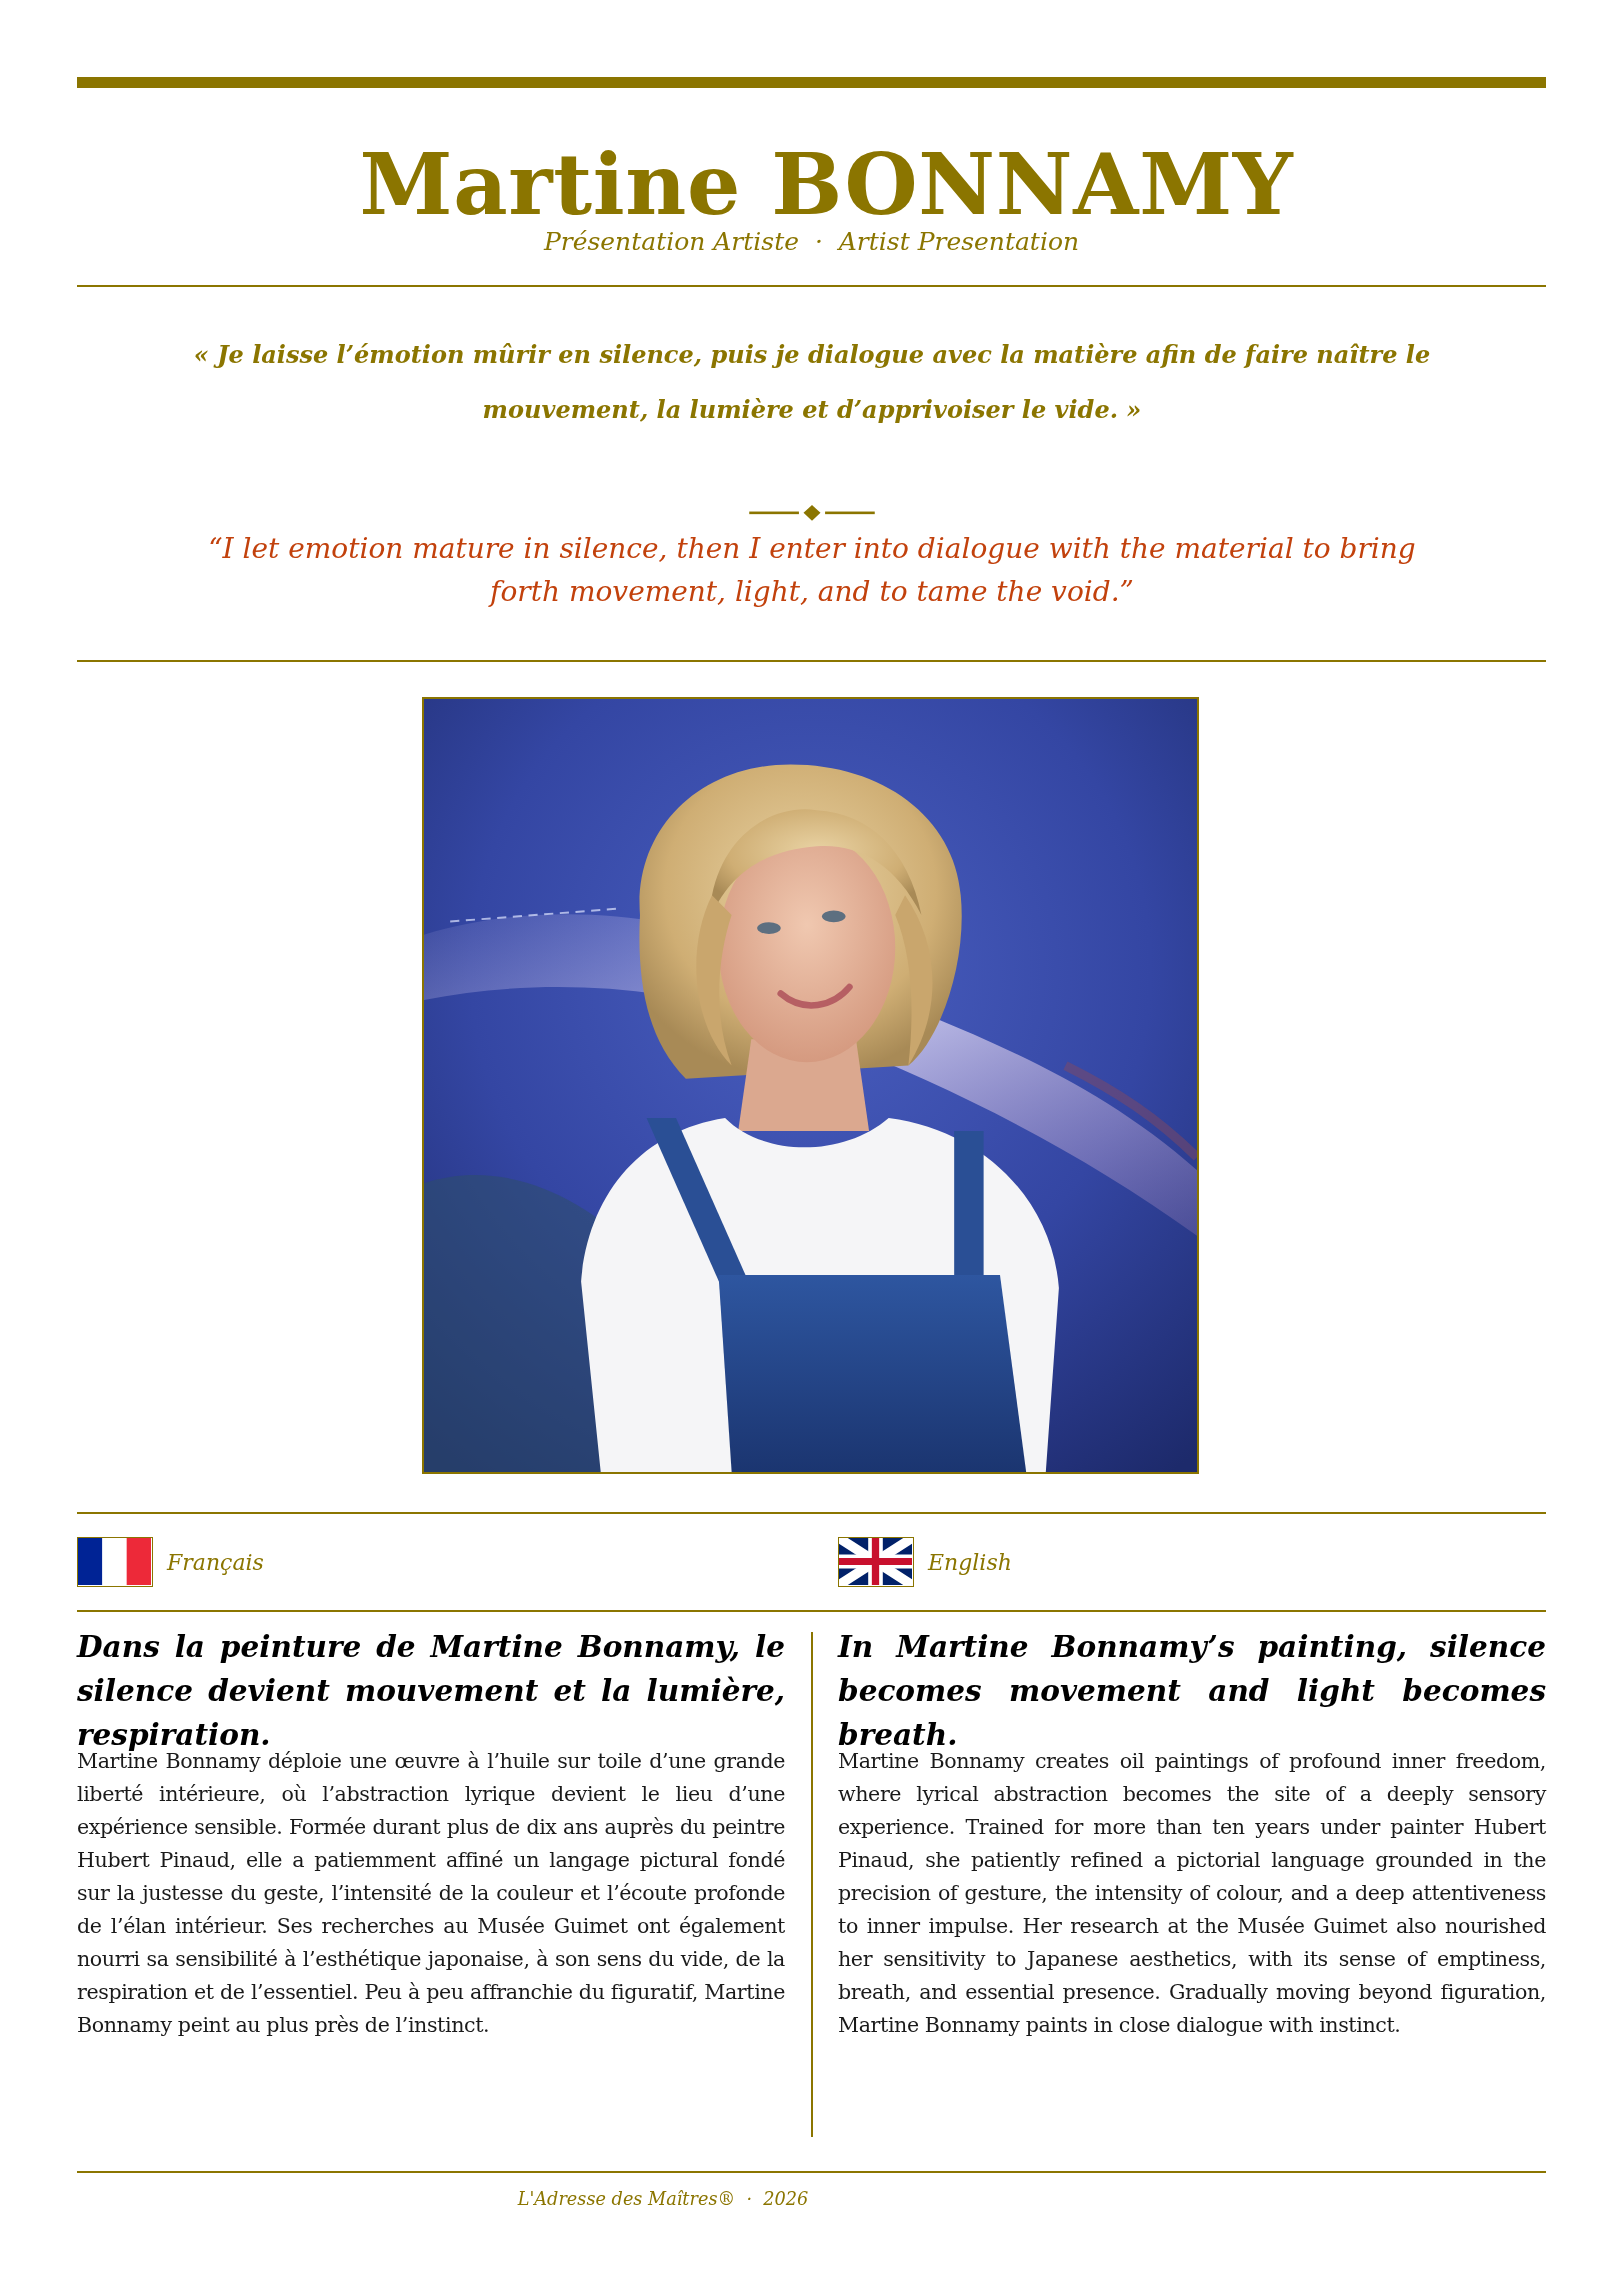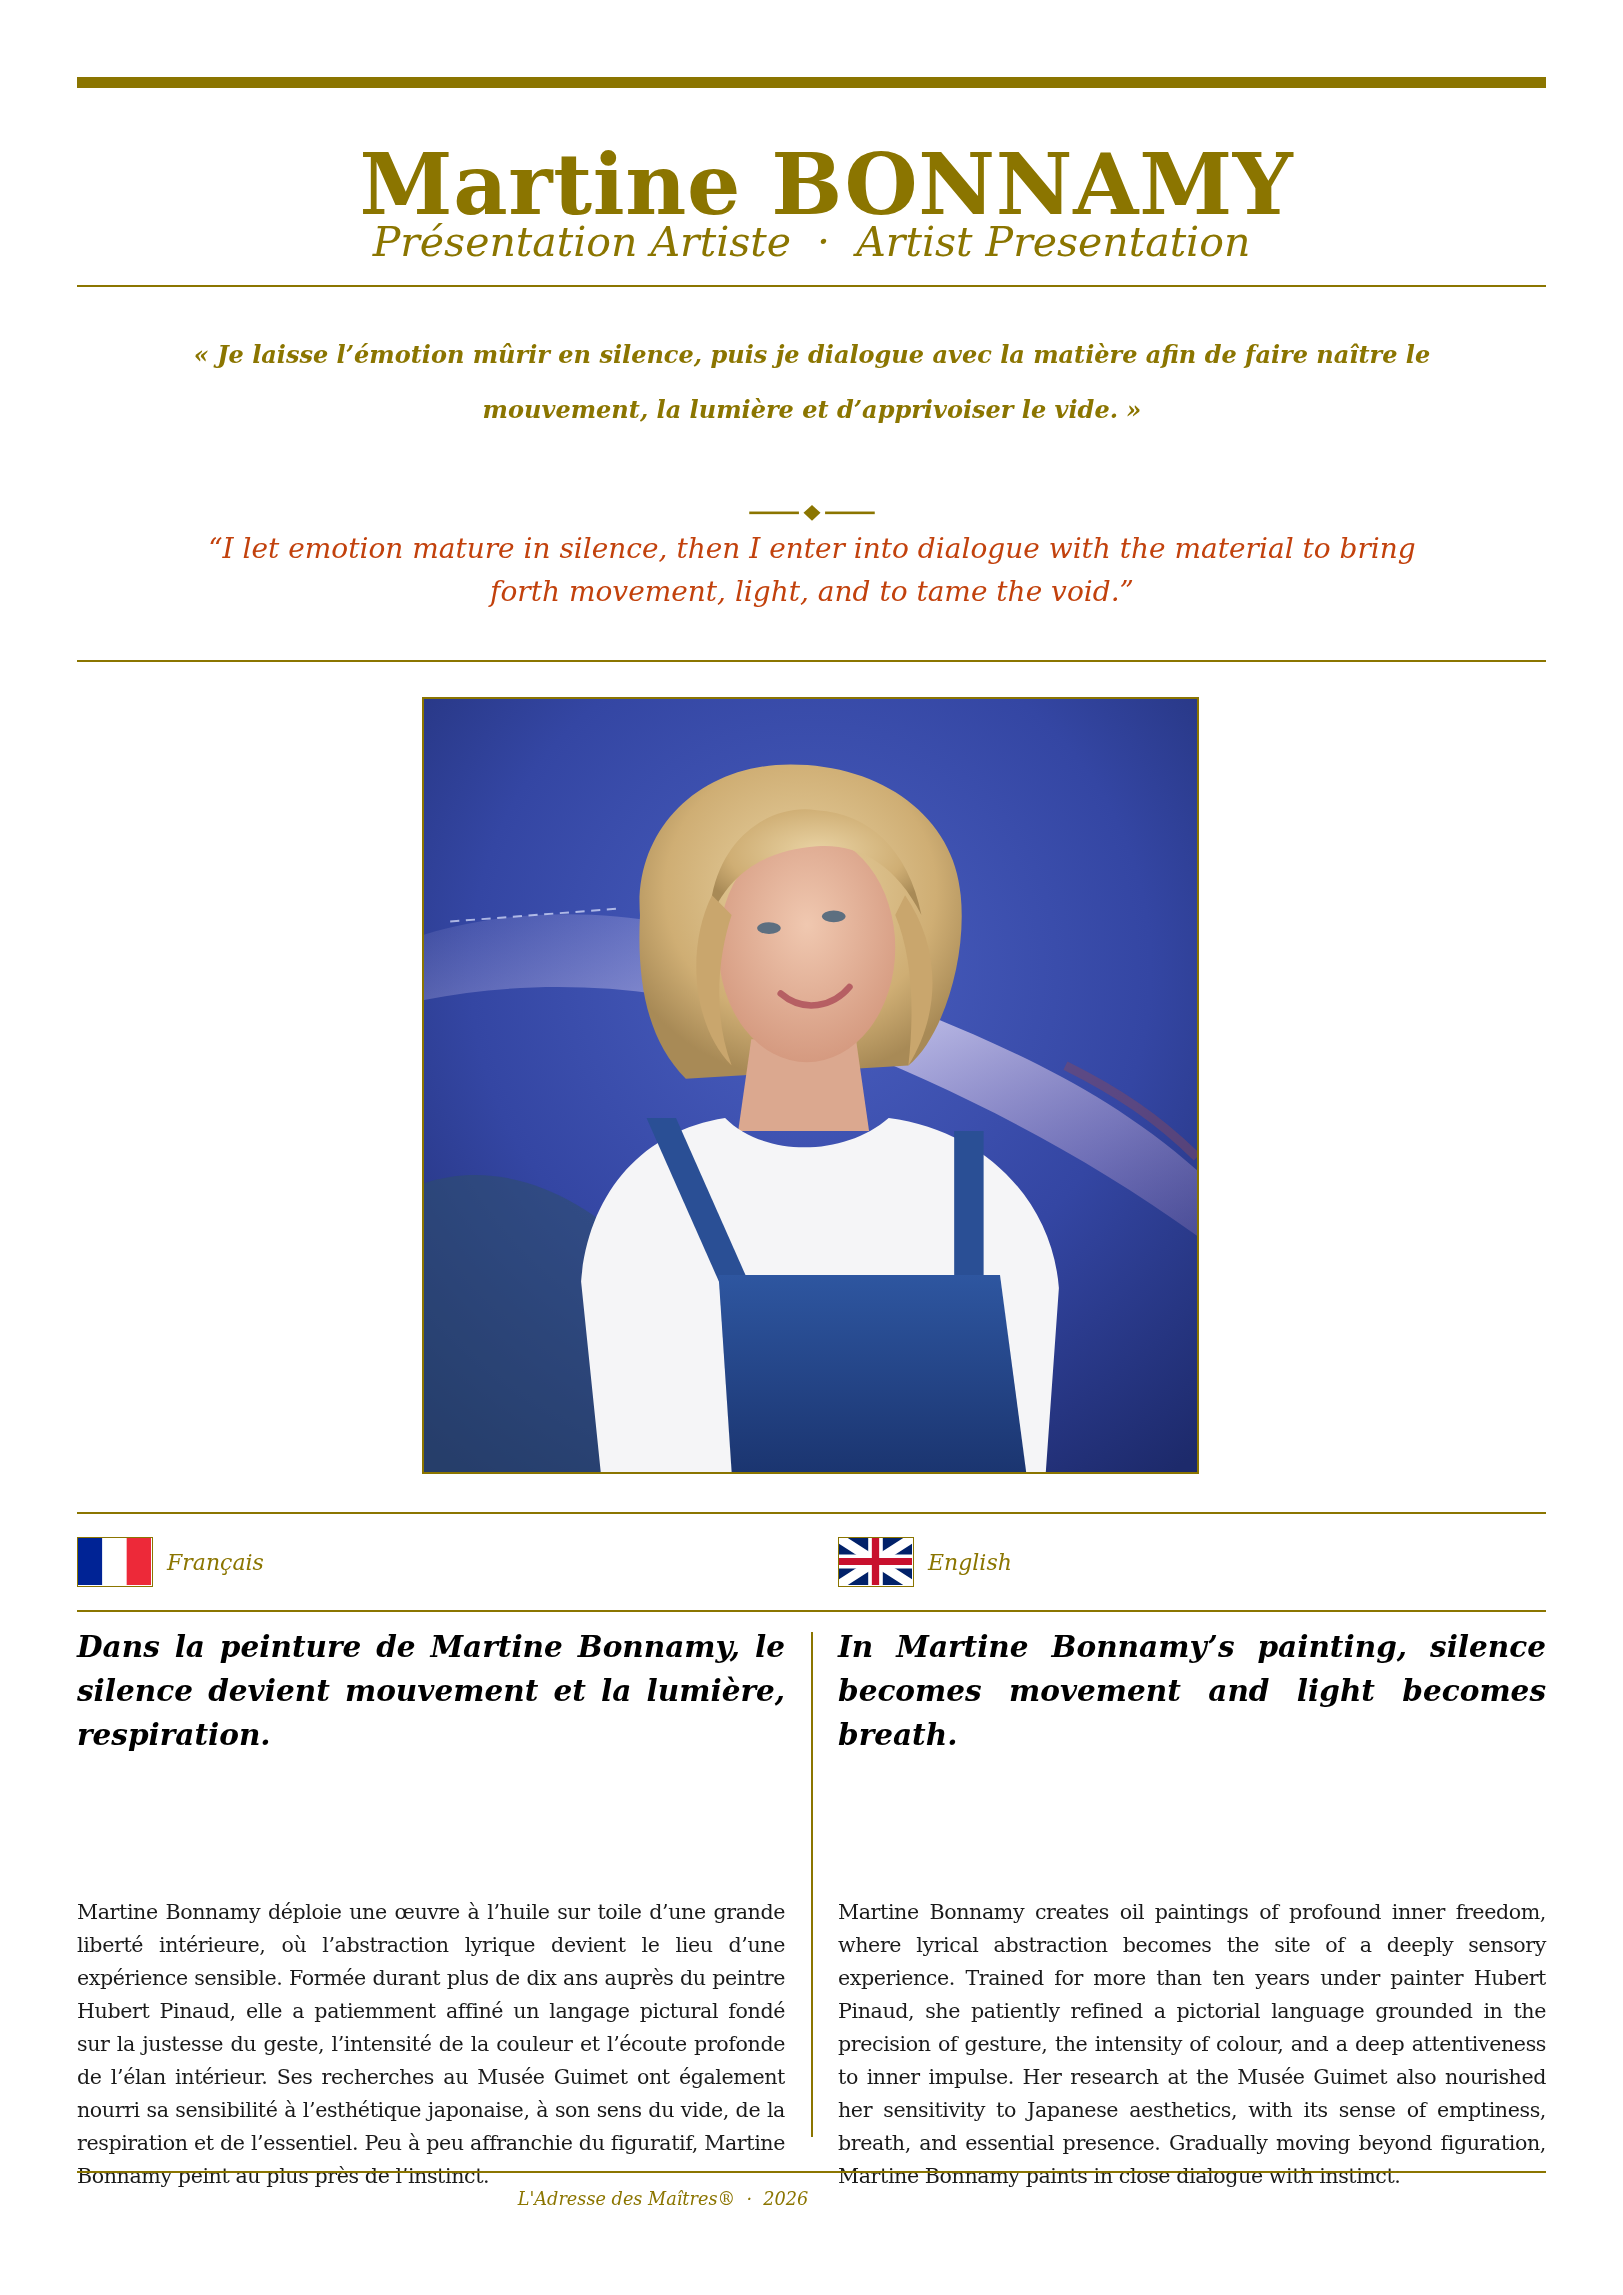--- a/index.html
+++ b/index.html
@@ -6,21 +6,21 @@
   body { width: 1623px; height: 2295px; position: relative; overflow: hidden;
          font-family: "DejaVu Serif", "Liberation Serif", serif; color: #1a1a1a; }
   .abs { position: absolute; }
   .gold { color: #8b7500; }
   .rule { position: absolute; left: 77px; width: 1469px; background: #8b7500; }
 
   #top-bar { top: 77px; height: 11px; }
   #title { left: 0; width: 1623px; top: 121px; text-align: center;
            font-size: 84px; font-weight: bold; letter-spacing: 0.7px; line-height: 98px; }
   #subtitle { left: 0; width: 1623px; top: 221px; text-align: center;
-              font-size: 41px; font-style: italic; line-height: 42px; }
+              font-size: 25px; font-style: italic; line-height: 42px; }
   #rule-1 { top: 285px; height: 2px; }
 
   #quote-fr { left: 190px; width: 1244px; top: 327px; text-align: center;
               font-size: 24px; font-weight: bold; font-style: italic; line-height: 55px; }
   #ornament { left: 749px; top: 505px; width: 126px; height: 15.7px; }
   #quote-en { left: 190px; width: 1244px; top: 527px; text-align: center;
               font-size: 28px; font-style: italic; line-height: 43px; color: #c2410c; }
   #rule-2 { top: 660px; height: 2px; }
 
   #photo { left: 422px; top: 697px; width: 773px; height: 773px;
@@ -38,21 +38,21 @@
   #rule-4 { top: 1610px; height: 2px; }
 
   #col-divider { left: 811px; top: 1632px; width: 2px; height: 505px; background: #8b7500; }
 
   .col { position: absolute; width: 708px; }
   #col-fr { left: 77px; }
   #col-en { left: 838px; }
   .col h2 { margin: 0; position: absolute; top: 1625px; width: 708px;
             font-size: 29.5px; font-weight: bold; font-style: italic; line-height: 44px;
             text-align: justify; text-align-last: left; color: #000000; }
-  .col p { margin: 0; position: absolute; top: 1896px; width: 708px;
+  .col p { margin: 0; position: absolute; top: 1745px; width: 708px;
            font-size: 20.6px; line-height: 33px; text-align: justify;
            color: #1a1a1a; font-family: "DejaVu Serif", serif; letter-spacing: -0.4px; }
 
   #rule-5 { top: 2171px; height: 2px; }
   #footer { left: 0; width: 1326px; top: 2186px; text-align: center;
             font-size: 17.7px; font-style: italic; line-height: 26px; }
 </style>
 </head>
 <body>
 

